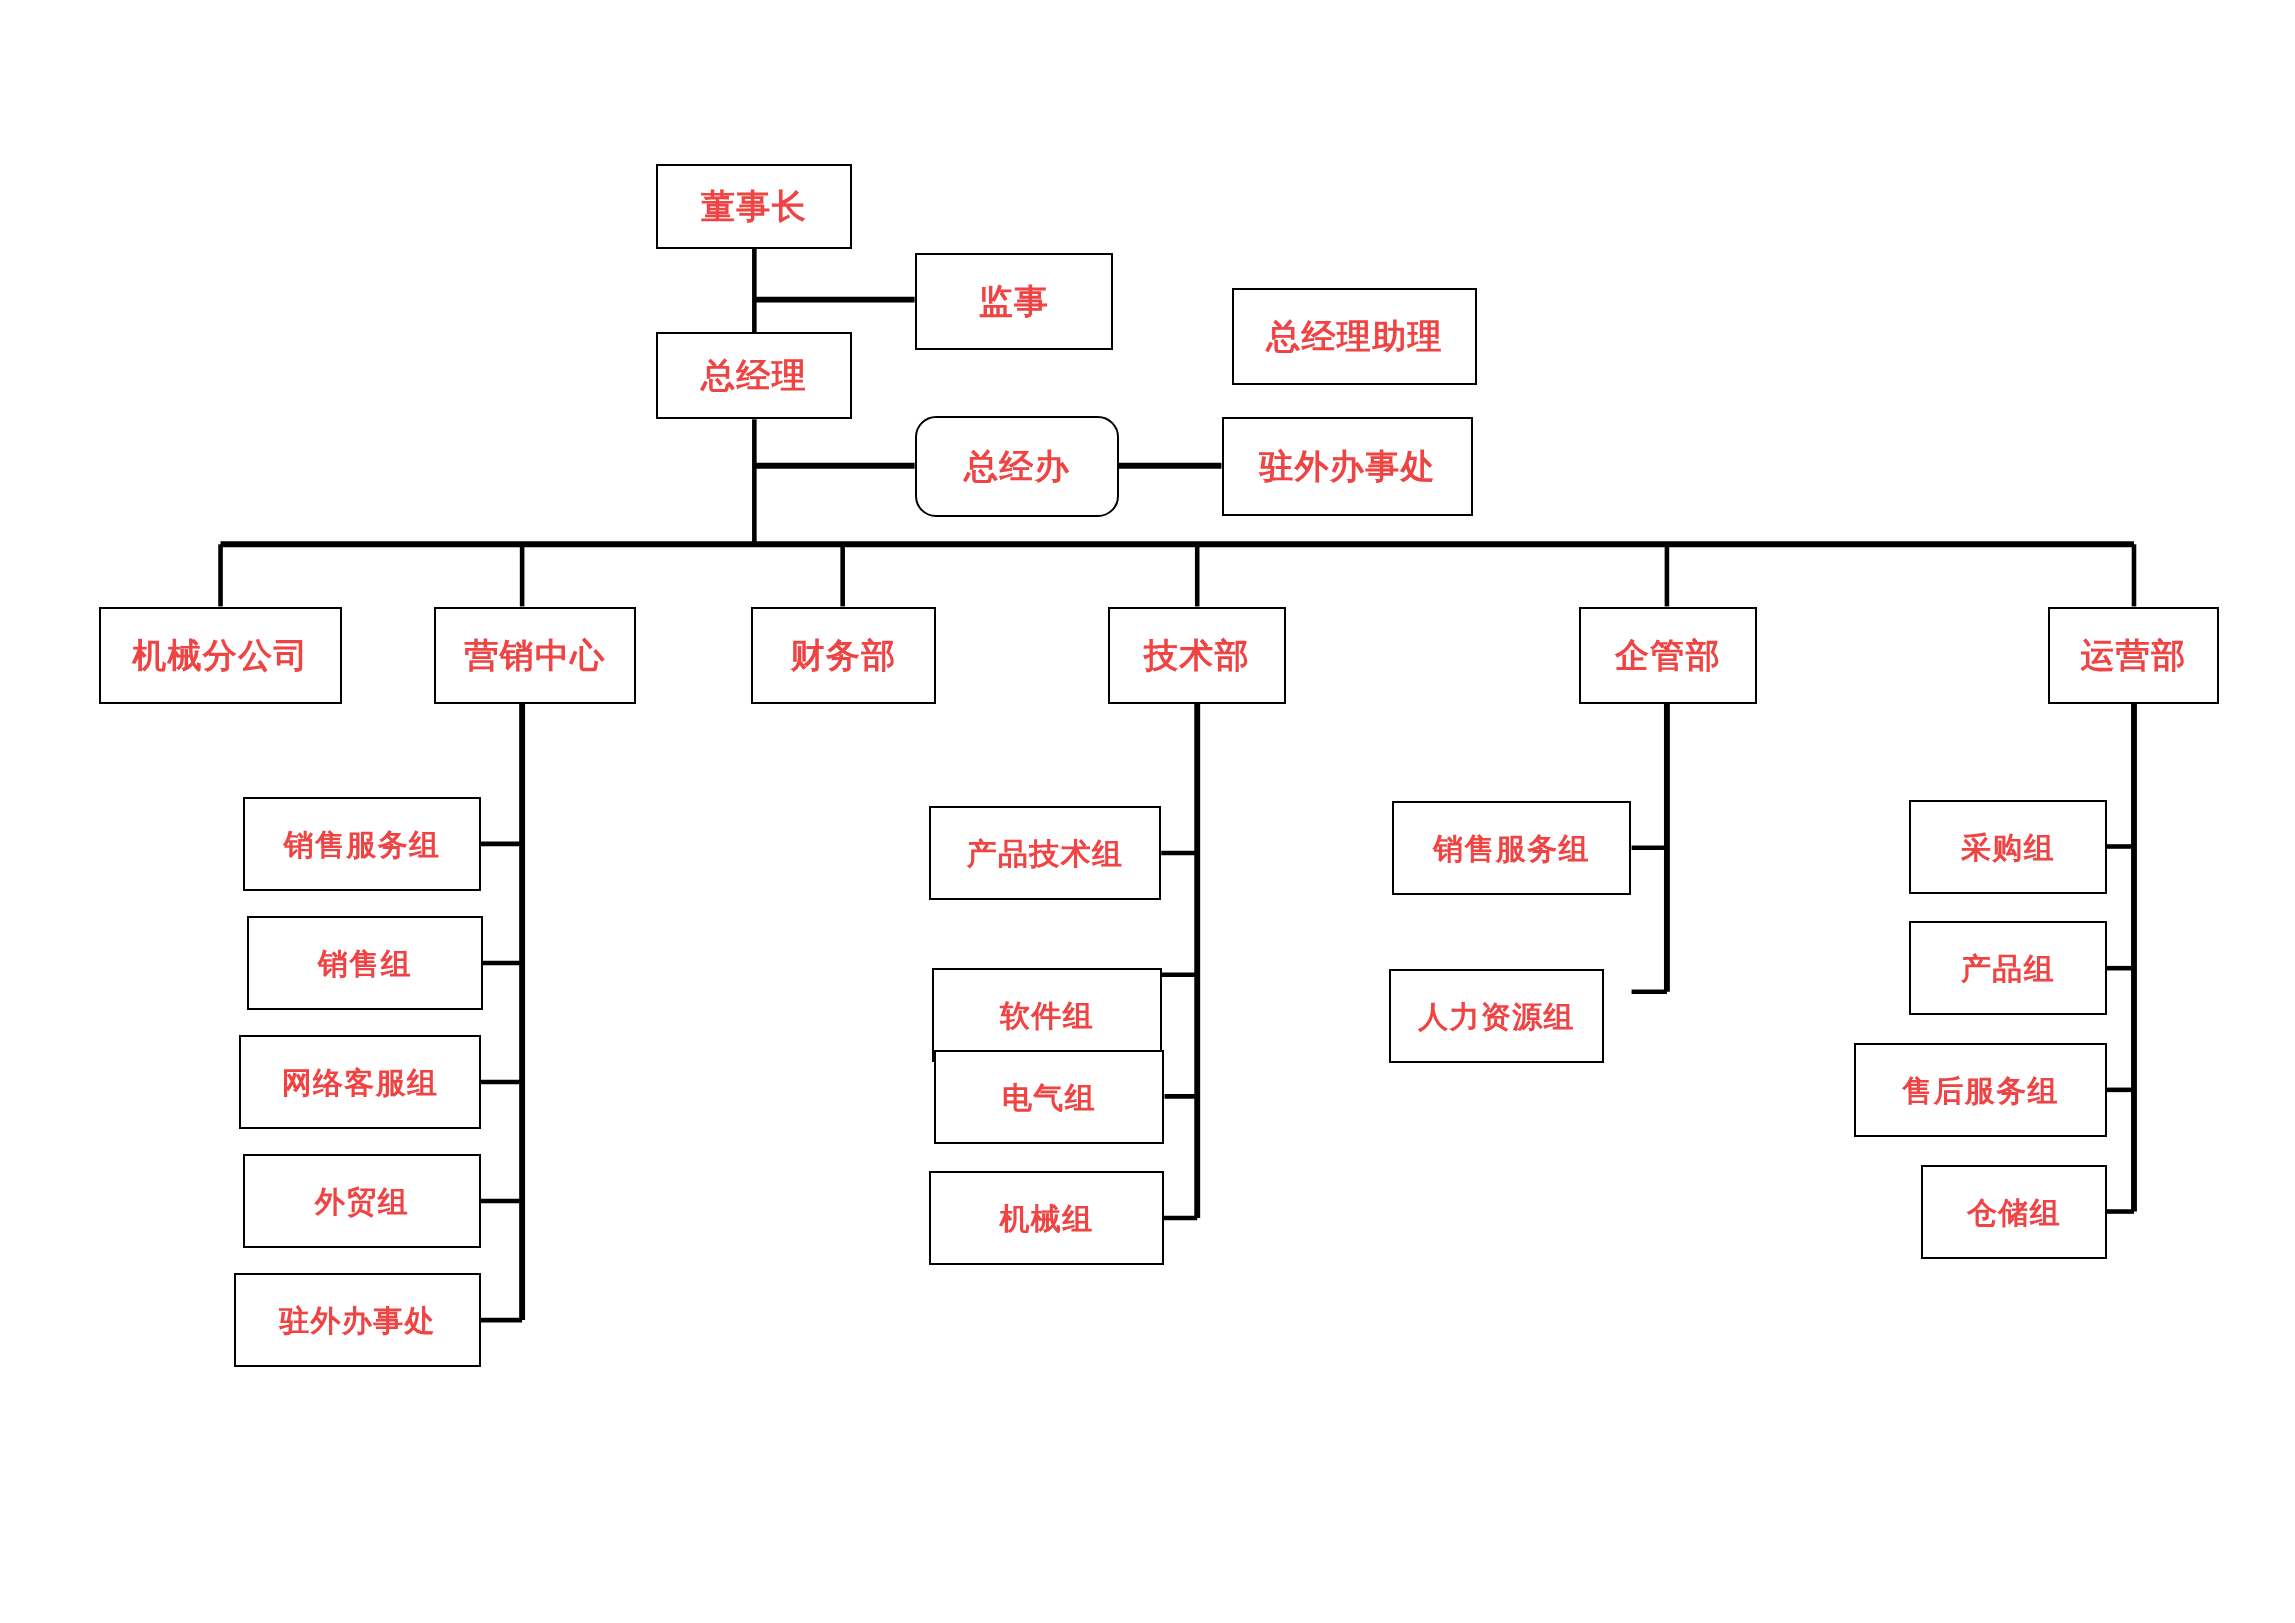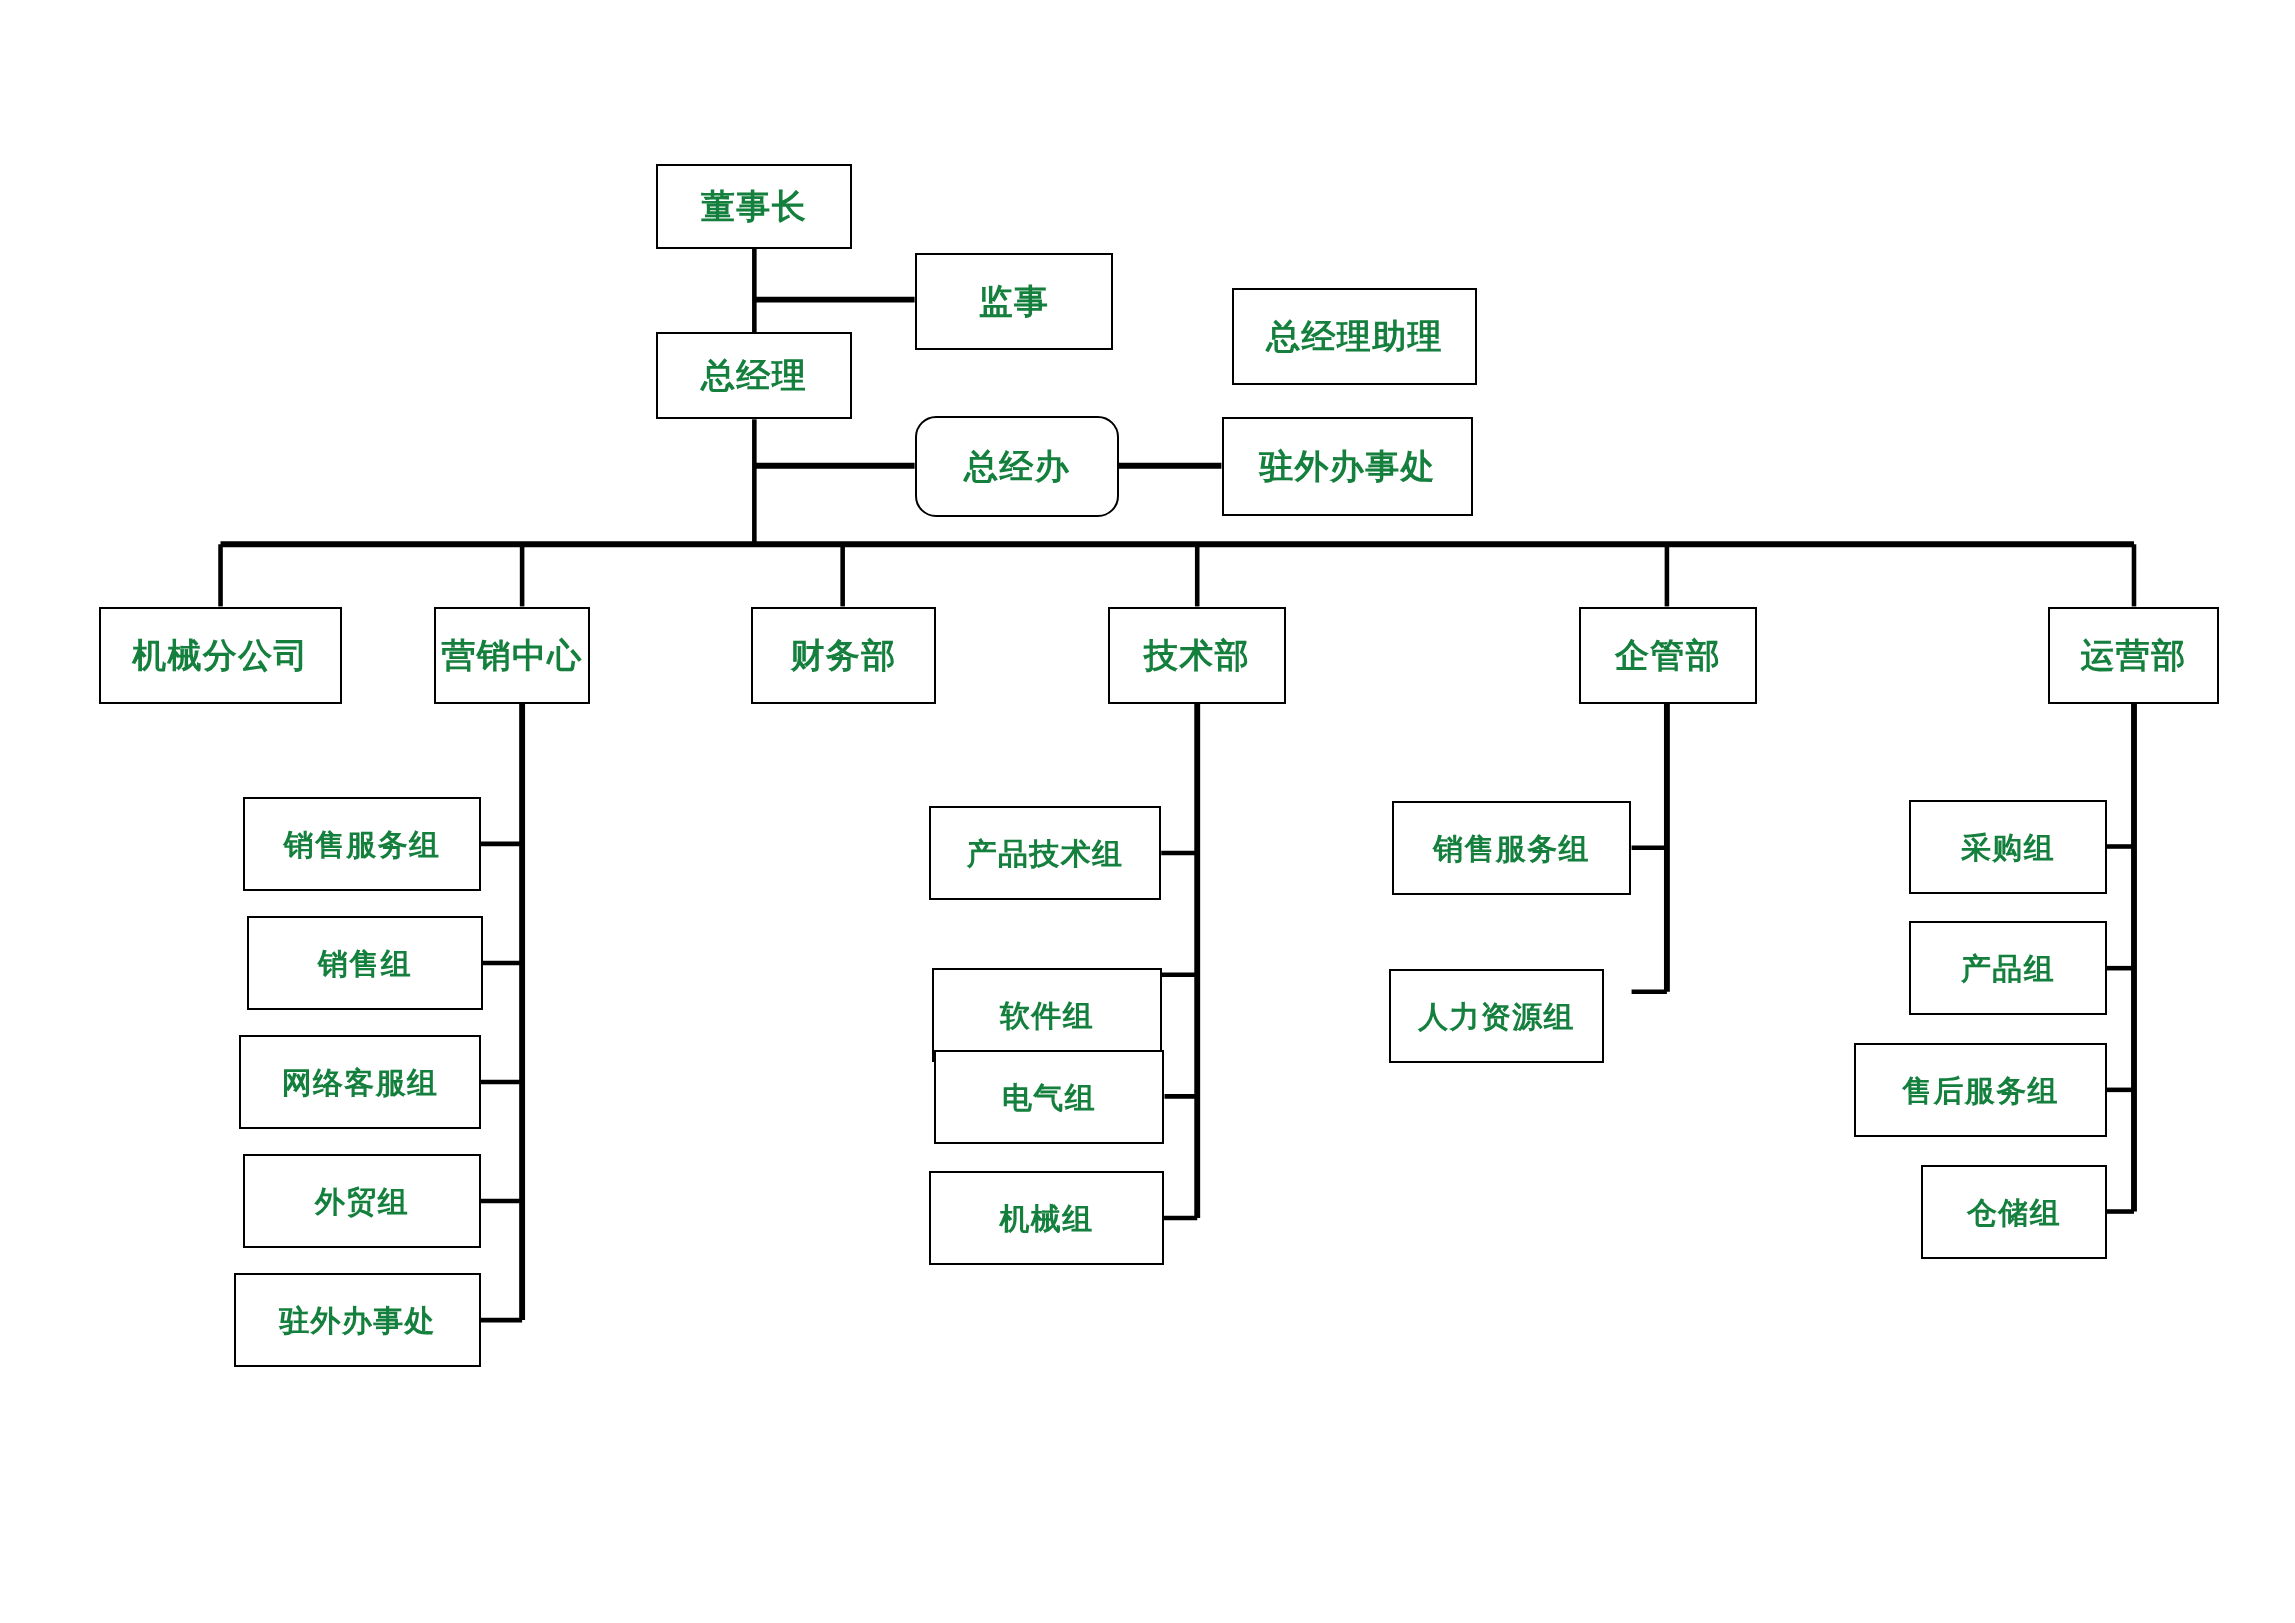--- a/index.html
+++ b/index.html
@@ -27,21 +27,21 @@
   }
   .node {
     position: absolute;
     box-sizing: border-box;
     background: #ffffff;
     border: 2px solid #c2410c;
     display: flex;
     align-items: center;
     justify-content: center;
     text-align: center;
-    color: #15803d;
+    color: #ef4444;
     font-family: "DejaVu Sans", "Liberation Sans", sans-serif;
     font-weight: 700;
     line-height: 1.1;
     letter-spacing: 1.3px;
     white-space: nowrap;
     z-index: 2;
   }
   .node-label {
     display: block;
   }
@@ -111,21 +111,21 @@
   <div class="node lvl-exec" style="left: 915px; top: 416px; width: 204px; height: 101px; background: rgb(255, 255, 255); border-color: rgb(0, 0, 0); border-radius: 21px;">
     <span class="node-label">总经办</span>
   </div>
   <div class="node lvl-exec" style="left: 1222px; top: 417px; width: 251px; height: 99px; background: rgb(255, 255, 255); border-color: rgb(0, 0, 0);">
     <span class="node-label">驻外办事处</span>
   </div>
 
   <div class="node lvl-dept" style="left: 99px; top: 607px; width: 243px; height: 97px; background: rgb(255, 255, 255); border-color: rgb(0, 0, 0);">
     <span class="node-label">机械分公司</span>
   </div>
-  <div class="node lvl-dept" style="left: 434px; top: 607px; width: 156px; height: 97px; background: rgb(255, 255, 255); border-color: rgb(0, 0, 0);">
+  <div class="node lvl-dept" style="left: 434px; top: 607px; width: 202px; height: 97px; background: rgb(255, 255, 255); border-color: rgb(0, 0, 0);">
     <span class="node-label">营销中心</span>
   </div>
   <div class="node lvl-dept" style="left: 751px; top: 607px; width: 185px; height: 97px; background: rgb(255, 255, 255); border-color: rgb(0, 0, 0);">
     <span class="node-label">财务部</span>
   </div>
   <div class="node lvl-dept" style="left: 1108px; top: 607px; width: 178px; height: 97px; background: rgb(255, 255, 255); border-color: rgb(0, 0, 0);">
     <span class="node-label">技术部</span>
   </div>
   <div class="node lvl-dept" style="left: 1579px; top: 607px; width: 178px; height: 97px; background: rgb(255, 255, 255); border-color: rgb(0, 0, 0);">
     <span class="node-label">企管部</span>

